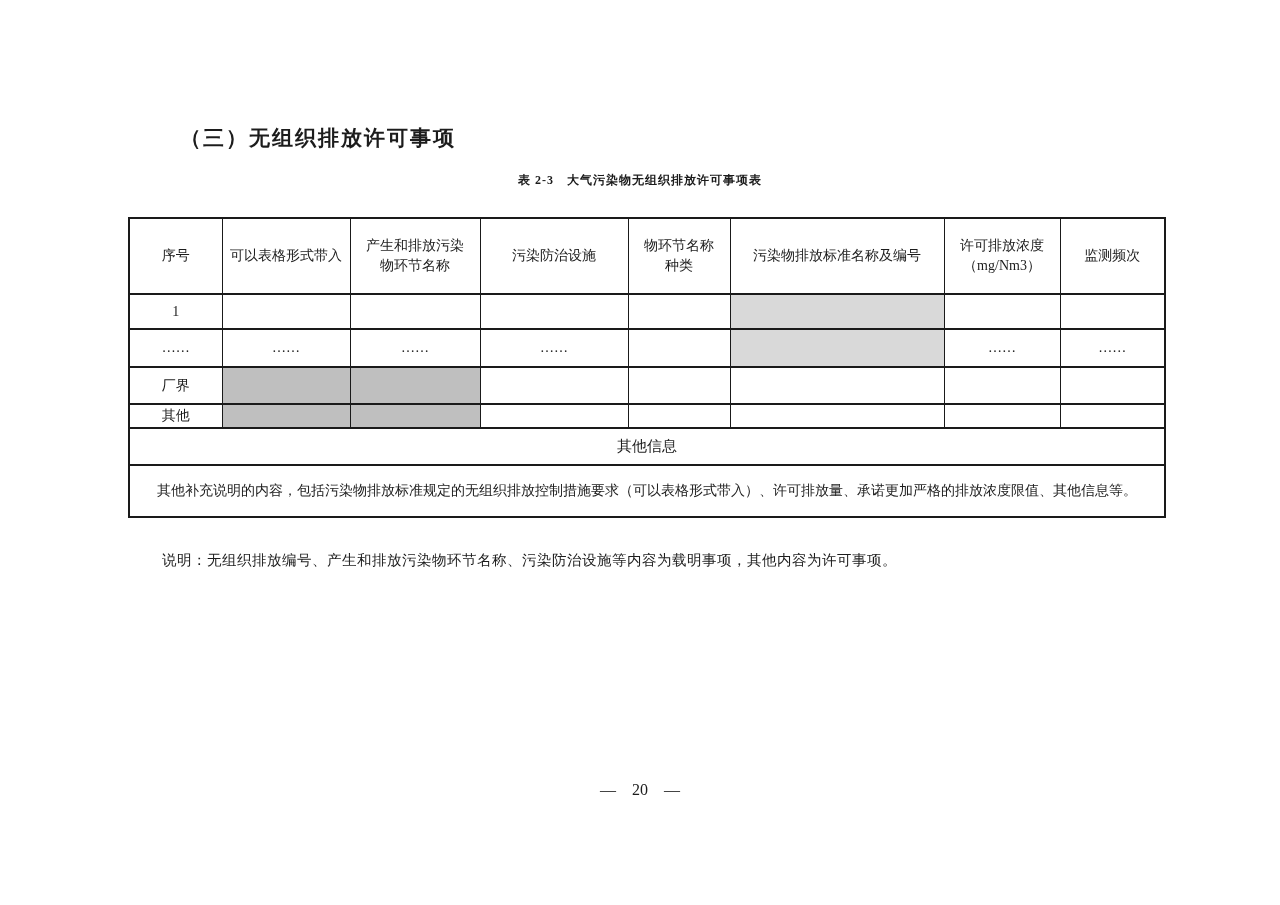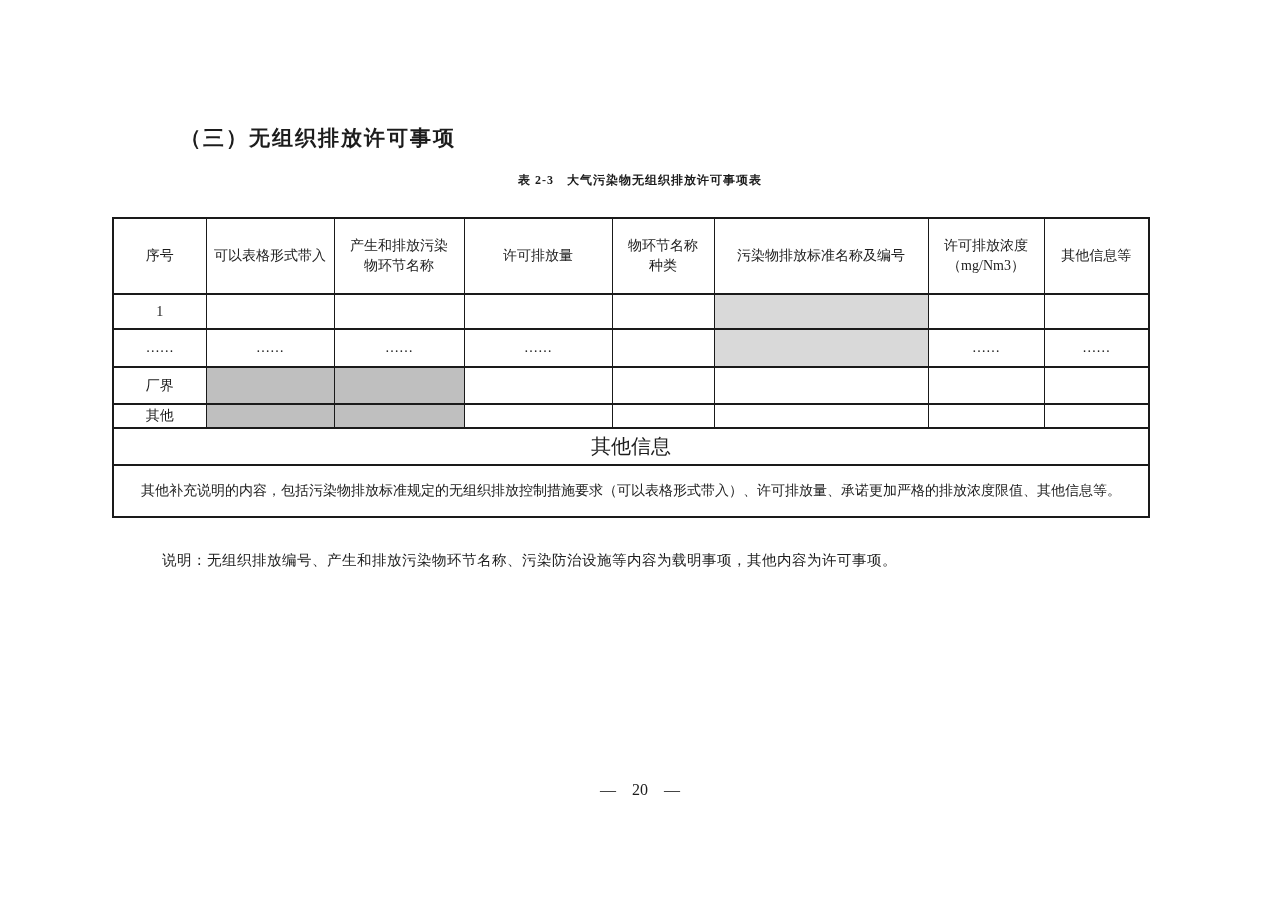--- a/index.html
+++ b/index.html
@@ -18,21 +18,21 @@
   .page{position:absolute;inset:0;background:#ffffff;padding-left:44px;}
   .section-heading{
     position:absolute;left:180px;top:124px;
     font-size:21px;font-weight:bold;letter-spacing:2px;
   }
   .table-title{
     position:absolute;left:122px;top:172px;width:1036px;
     text-align:center;font-size:12px;font-weight:bold;letter-spacing:1px;
   }
   table.permit{
-    position:absolute;left:112px;top:217px;width:1036px;
+    position:absolute;left:128px;top:217px;width:1036px;
     border-collapse:collapse;table-layout:fixed;
     border:2px solid var(--border);
     font-size:14px;
   }
   table.permit th, table.permit td{
     border-left:1px solid var(--border);
     border-right:1px solid var(--border);
     border-top:2px solid var(--border);
     border-bottom:2px solid var(--border);
     text-align:center;vertical-align:middle;
@@ -43,21 +43,21 @@
   tr.row-header{height:76px;}
   tr.row-d1{height:35px;}
   tr.row-d2{height:38px;}
   tr.row-d3{height:37px;margin-top:20px;}
   tr.row-d4{height:20px;}
   tr.row-info{height:37px;}
   tr.row-body{height:52px;}
   th.wrap2{white-space:pre-line;line-height:20px;}
   td.shade-light{background:var(--shade-light);}
   td.shade-dark{background:var(--shade-dark);}
-  td.info-heading{font-weight:bold;font-size:20px;}
+  td.info-heading{font-weight:bold;font-size:15px;}
   td.info-body{
     text-align:left;vertical-align:top;
     padding:4px 8px;line-height:22px;font-size:14px;border-radius:15px;
   }
   .note-line{
     position:absolute;left:122px;top:551px;width:1036px;
     font-size:14.5px;letter-spacing:0.5px;margin-left:40px;
   }
   .page-number{
     position:absolute;left:0;top:781px;width:1280px;
@@ -84,27 +84,27 @@
         <col style="width:214px">
       <col style="width:116px">
         <col style="width:105px">
     </colgroup>
     <tbody>
       <tr class="row-header">
         <th class="wrap2">序号</th>
         <th class="wrap2">可以表格形式带入</th>
         <th class="wrap2">产生和排放污染
 物环节名称</th>
-        <th class="wrap2">许可排放量</th>
+        <th class="wrap2">污染防治设施</th>
         <th class="wrap2">物环节名称
 种类</th>
         <th class="wrap2">污染物排放标准名称及编号</th>
         <th class="wrap2">许可排放浓度
 （mg/Nm3）</th>
-        <th class="wrap2">其他信息等</th>
+        <th class="wrap2">监测频次</th>
       </tr>
 
       <tr class="row-d1">
         <td>1</td>
         <td></td>
         <td></td>
         <td></td>
         <td></td>
         <td class="shade-light"></td>
         <td></td>

